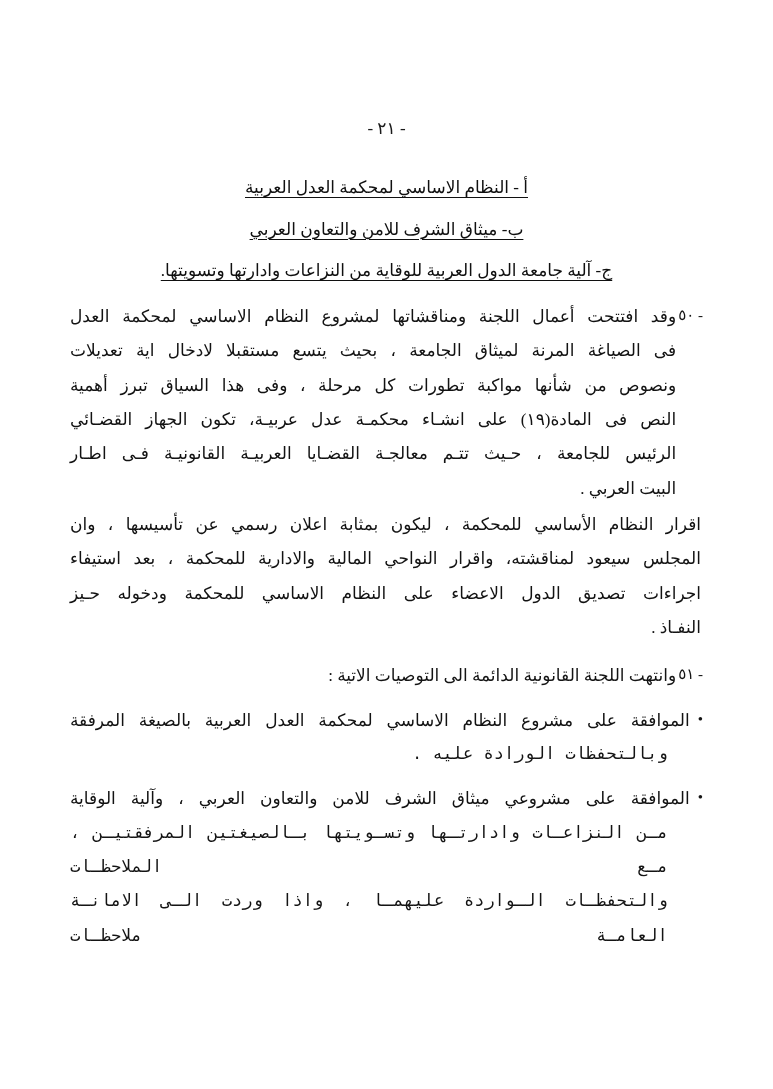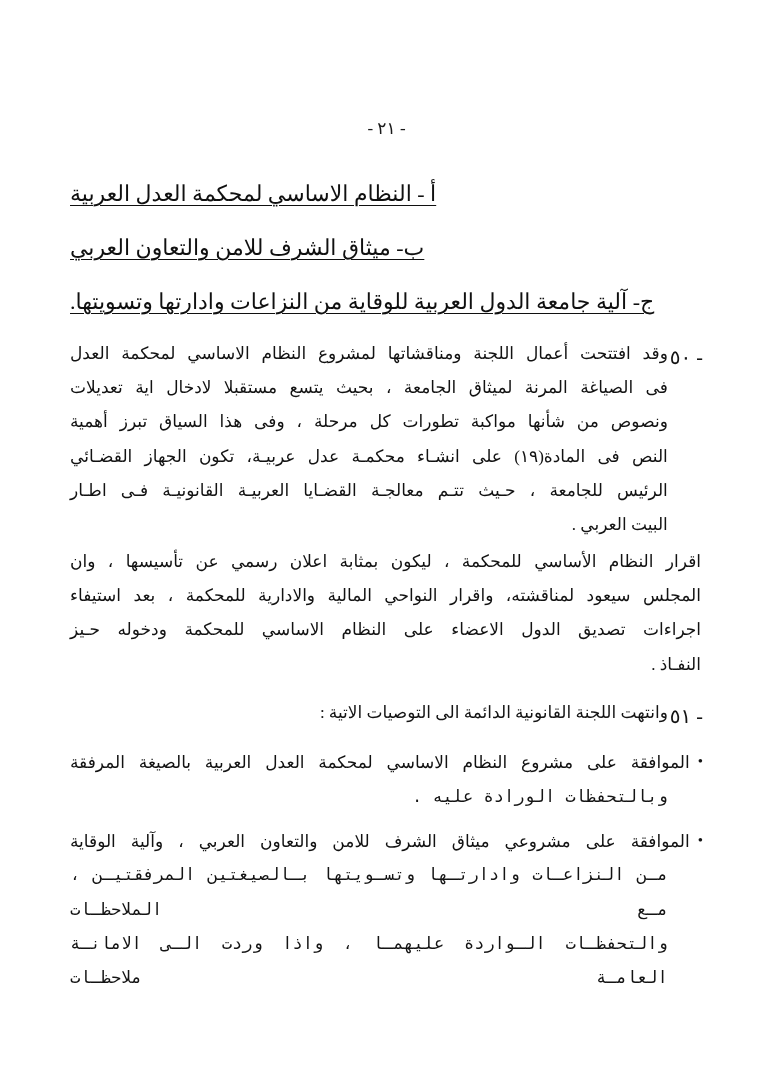--- a/index.html
+++ b/index.html
@@ -25,43 +25,43 @@
     text-align: center;
     font-size: 17px;
     letter-spacing: 1px;
     margin: 0 0 28px 0;
     color: #1a1a1a;
   }
   .headings {
     margin: 0 0 6px 0;
   }
   .heading-line {
-    text-align: left;
-    font-size: 22px;
+    text-align: center;
+    font-size: 17px;
     line-height: 2.45;
     color: #101010;
     white-space: nowrap;
   }
   .heading-line .ul {
     text-decoration: underline;
     text-underline-offset: 4px;
     text-decoration-thickness: from-font;
   }
   .para-block {
     margin-top: 8px;
   }
   .num-para {
     display: flex;
     flex-direction: row;
     align-items: flex-start;
     margin-bottom: 2px;
   }
   .num-para .num {
     flex: 0 0 auto;
-    font-size: 20px;
+    font-size: 15px;
     line-height: 2.02;
     padding-left: 2px;
     white-space: nowrap;
   }
   .num-para .body {
     flex: 1 1 auto;
   }
   .just {
     text-align: justify;
     text-align-last: right;

